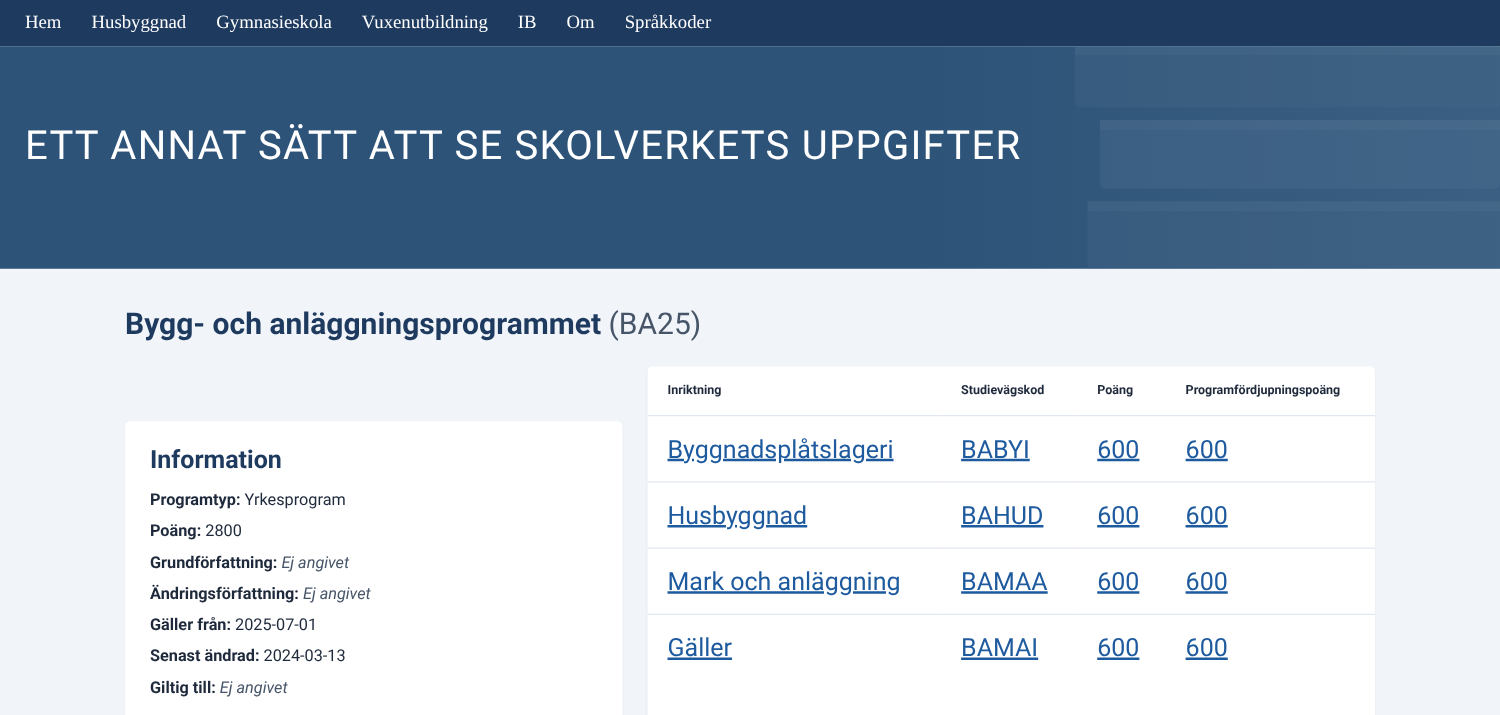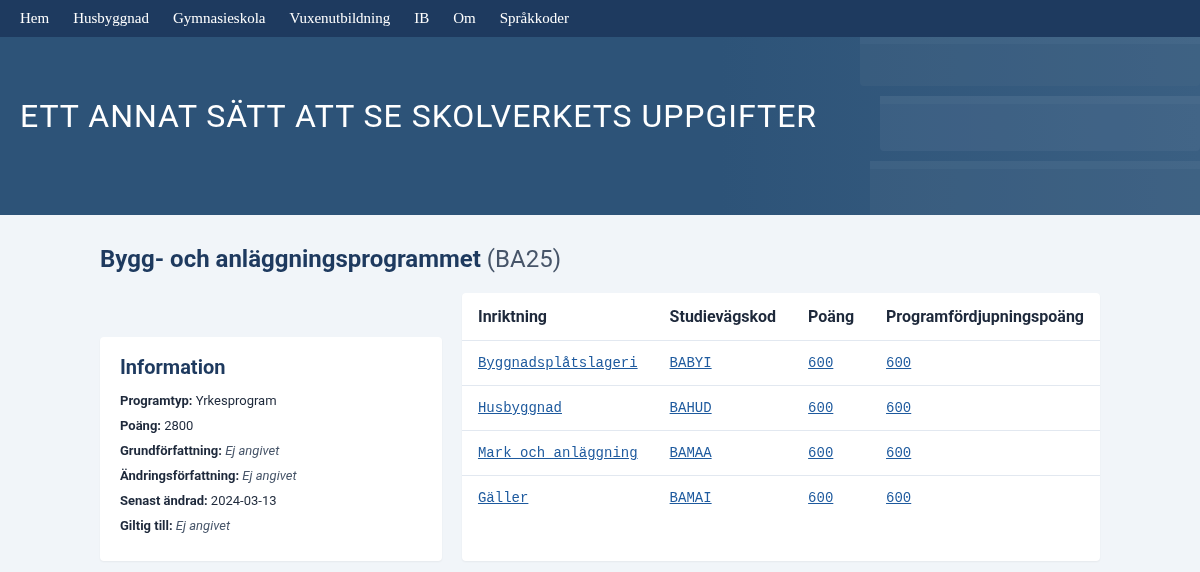--- a/index.html
+++ b/index.html
@@ -96,31 +96,30 @@
     .table-card {
       flex: 1;
       padding: 0;
     }
     table {
       width: 100%;
       border-collapse: collapse;
     }
     th {
       text-align: left;
-      font-size: 16px;
+      font-size: 10px;
       font-weight: 700;
       color: #1e293b;
       padding: 14px 16px;
       border-bottom: 1px solid #e2e8f0;
     }
     td {
       padding: 14px 16px;
-      font-size: 14px;
+      font-size: 20px;
       border-bottom: 1px solid #e2e8f0;
-      font-family: Liberation Mono, monospace;
     }
     td a {
       color: #1e5a9e;
       text-decoration: underline;
       cursor: pointer;
     }
     tbody tr:last-child td {
       border-bottom: none;
     }
   </style>
@@ -156,20 +155,21 @@
   </h2>
 
   <div class="layout">
     <div class="card info-card">
       <h2>Information</h2>
       <div id="info-rows">
           <div class="info-row"><span class="label">Programtyp: </span><span class="value">Yrkesprogram</span></div>
           <div class="info-row"><span class="label">Poäng: </span><span class="value">2800</span></div>
           <div class="info-row"><span class="label">Grundförfattning: </span><span class="value italic">Ej angivet</span></div>
           <div class="info-row"><span class="label">Ändringsförfattning: </span><span class="value italic">Ej angivet</span></div>
+          <div class="info-row"><span class="label">Gäller från: </span><span class="value">2025-07-01</span></div>
           <div class="info-row"><span class="label">Senast ändrad: </span><span class="value">2024-03-13</span></div>
           <div class="info-row"><span class="label">Giltig till: </span><span class="value italic">Ej angivet</span></div>
         </div>
     </div>
 
     <div class="card table-card">
       <table>
         <thead>
           <tr>
             <th>Inriktning</th>

